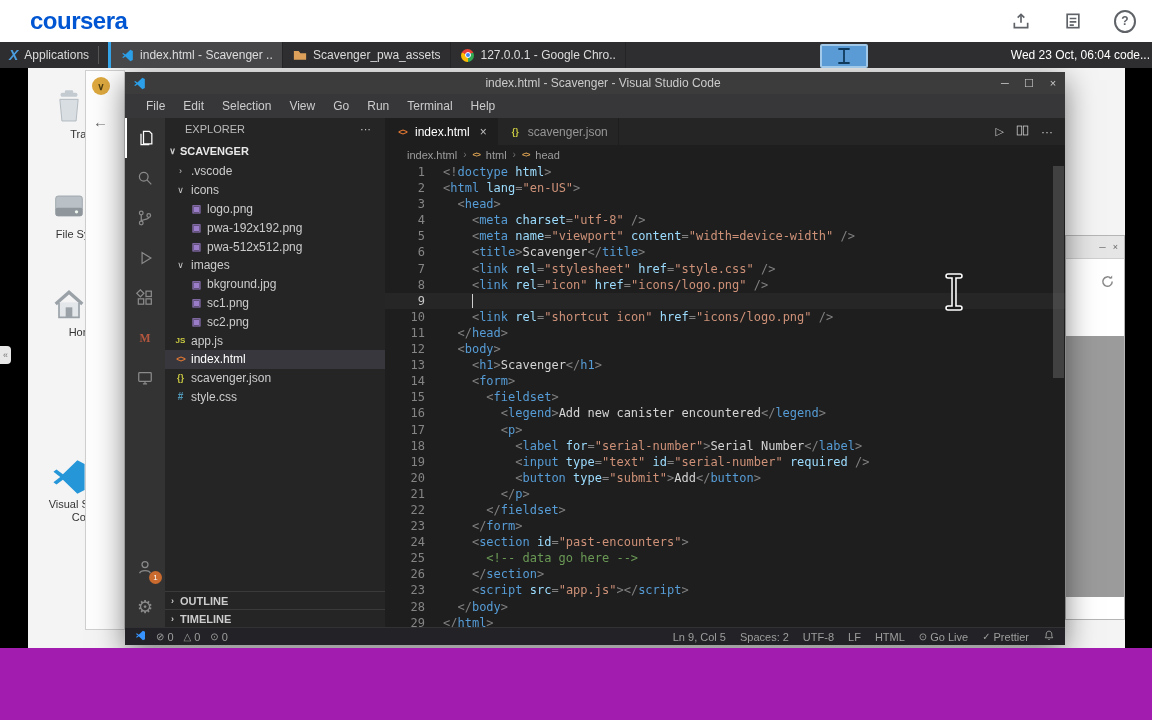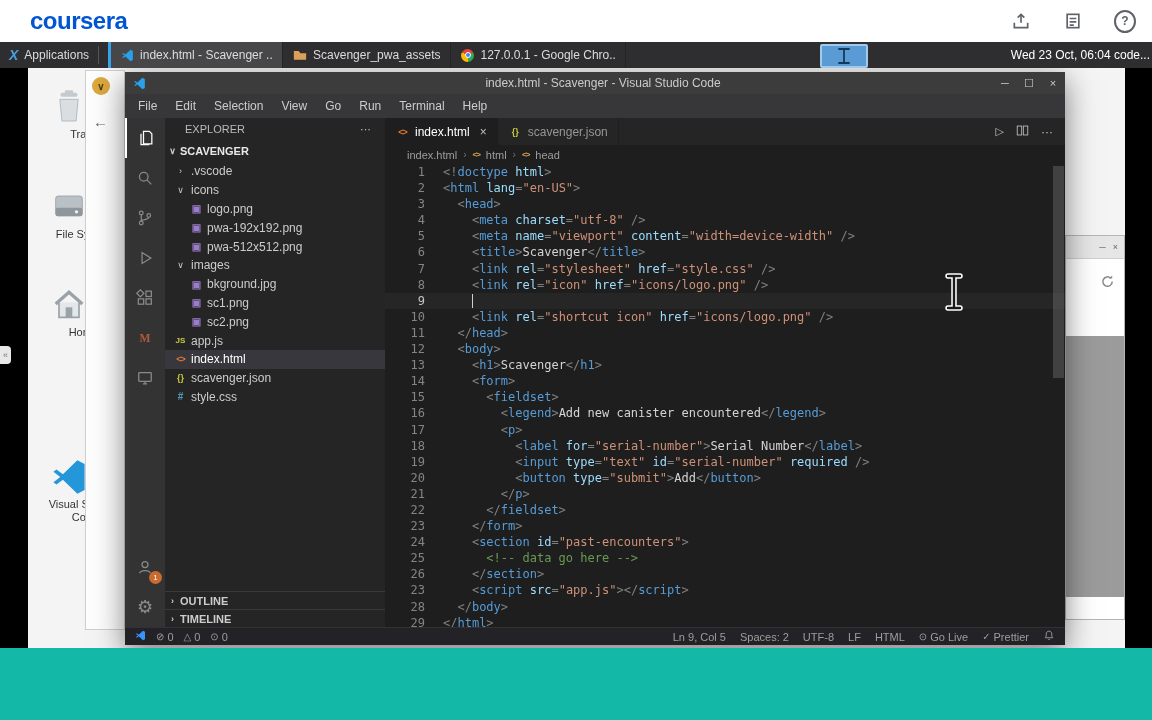--- a/index.html
+++ b/index.html
@@ -1,17 +1,17 @@
 <!DOCTYPE html>
 <html><head>
 <meta charset="utf-8">
 <style>
   html,body{margin:0;padding:0}
   body{width:1152px;height:720px;background:#000;font-family:"Liberation Sans",sans-serif;overflow:hidden}
-  .page{position:absolute;top:0;left:0;width:1152px;height:720px;background:#14b8a6;overflow:hidden}
+  .page{position:absolute;top:0;left:0;width:1152px;height:720px;background:#a21caf;overflow:hidden}
 
   
   .coursera-bar{position:absolute;top:0;left:0;width:1152px;height:42px;background:#fff;display:flex;align-items:center}
   .coursera-logo{margin-left:30px;font-size:24px;font-weight:bold;letter-spacing:-0.5px;color:#0056D2}
   .header-icons{margin-left:auto;margin-right:16px;display:flex;gap:30px;align-items:center}
   .h-ic{width:22px;height:22px;display:flex;align-items:center;justify-content:center}
   .help-circle{width:19px;height:19px;border:2px solid #5f6368;border-radius:50%;font-size:12px;font-weight:bold;color:#5f6368;display:flex;align-items:center;justify-content:center}
 
   
   .taskbar{position:absolute;top:42px;left:0;width:1152px;height:26px;background:#2e2e30;display:flex;align-items:center;color:#dcdcdc;font-size:12px}
@@ -47,21 +47,21 @@
   .bgw-toolbar{height:44px;display:flex;align-items:center;justify-content:flex-end;padding-right:9px}
   .bgw-content{position:absolute;left:0;right:0;top:100px;bottom:22px;background:#9b9b9b}
 
   
   .vscode{position:absolute;left:97px;top:4px;width:940px;height:573px;background:#1e1e1e;box-shadow:0 8px 28px rgba(0,0,0,.5);font-size:12px}
   .vs-titlebar{position:absolute;top:0;left:0;right:0;height:22px;background:#3c3c3c;display:flex;align-items:center;color:#ccc}
   .vs-title{position:absolute;left:16px;right:0;text-align:center;font-size:12px;color:#cbcbcb}
   .vs-logo-sm{margin-left:8px;display:flex;position:relative;z-index:2}
   .vs-controls{margin-left:auto;display:flex;position:relative;z-index:2}
   .vs-controls span{width:24px;text-align:center;font-size:11px}
-  .vs-menubar{position:absolute;top:22px;left:0;right:0;height:24px;background:#37373a;display:flex;align-items:center;padding-left:4px;color:#ccc}
+  .vs-menubar{position:absolute;top:22px;left:0;right:0;height:24px;background:#37373a;display:flex;align-items:center;padding-left:12px;color:#ccc}
   .vs-menubar span{padding:0 9px;font-size:12px}
 
   .vs-activitybar{position:absolute;top:46px;bottom:18px;left:0;width:40px;background:#333;display:flex;flex-direction:column}
   .act-item{width:40px;height:40px;display:flex;align-items:center;justify-content:center;position:relative;box-sizing:border-box}
   .act-item.active{border-left:2px solid #fff}
   .act-gear{font-size:18px;color:#8a8a8a}
   .badge{position:absolute;right:3px;bottom:3px;width:13px;height:13px;border-radius:50%;background:#c96a2f;color:#fff;font-size:8px;display:flex;align-items:center;justify-content:center}
   .act-bottom{margin-top:auto}
 
   .vs-sidebar{position:absolute;top:46px;bottom:18px;left:40px;width:220px;background:#252526;color:#c5c5c5;overflow:hidden}

